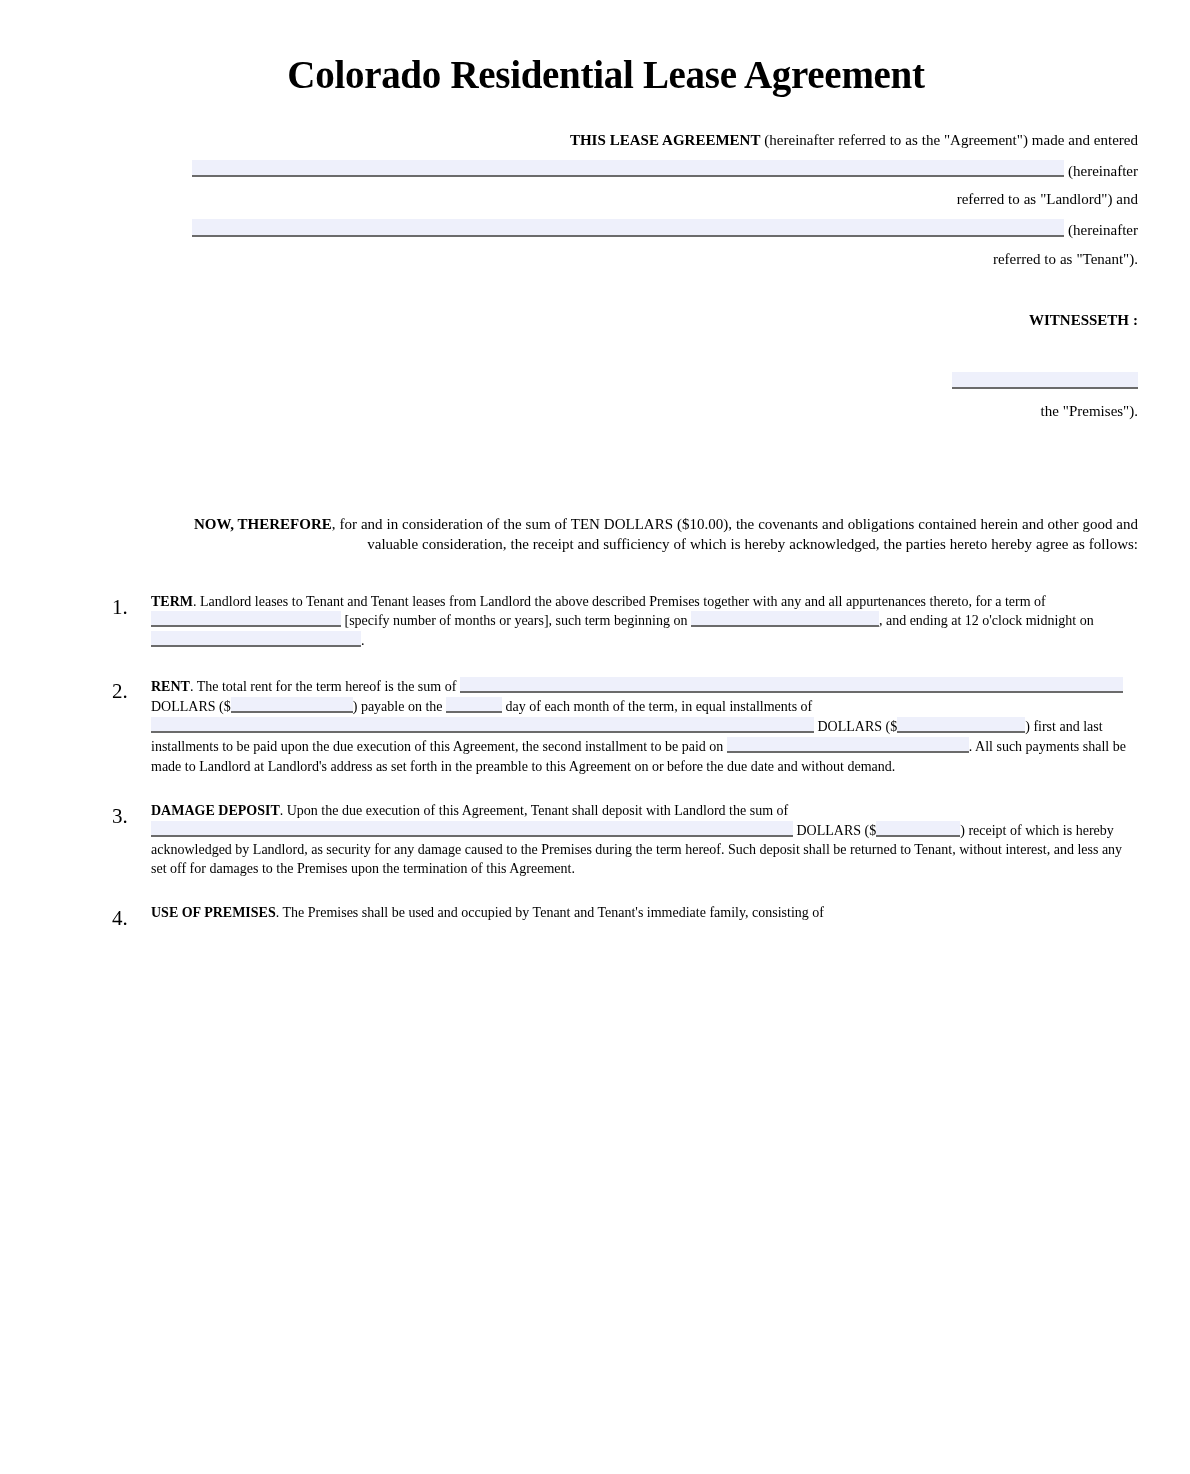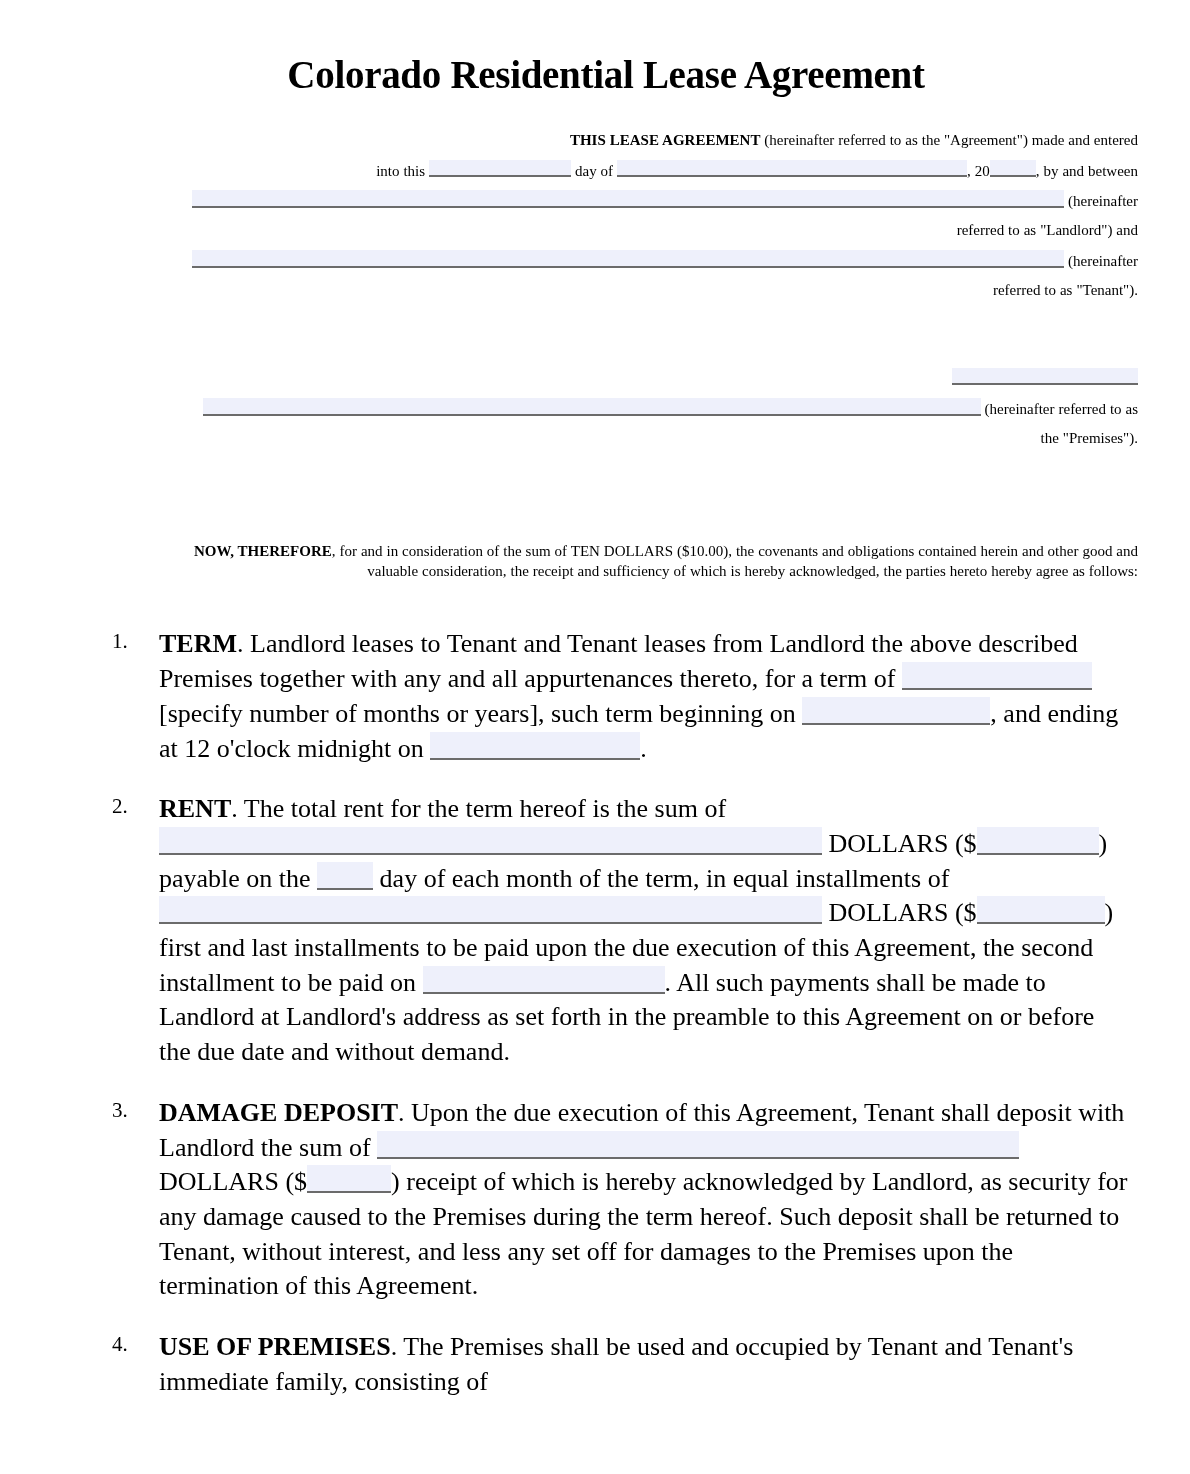--- a/index.html
+++ b/index.html
@@ -87,55 +87,54 @@
     font-size: 21px;
     line-height: 1.335;
   }
   ol.sections > li .num {
     position: absolute;
     left: 38px;
     top: 0;
     font-size: 21px;
   }
   ol.sections > li p {
-    margin: 8px;
-    font-size: 26px;
+    margin: 0;
+    font-size: 14px;
     line-height: 1.335;
   }
   .sections .fld { height: 1.0em; }
 </style>
 </head>
 <body>
 
 <div class="page">
 
   <h1 class="doc-title">Colorado Residential Lease Agreement</h1>
 
   <div>
     <p class="para indent"><b>THIS LEASE AGREEMENT</b><span> (hereinafter referred to as the "Agreement") made and entered</span></p>
 
-    <p class="para"><span>into this</span> <span class="fld w-day"></span> <span>day of</span> <span class="fld w-month"></span><span>, 20</span><span class="fld w-year thin"></span><span>, by and between</span></p>
 
     <p class="para"><span class="fld w-party"></span> <span>(hereinafter</span></p>
 
     <p class="para">referred to as "Landlord") and</p>
 
     <p class="para"><span class="fld w-party"></span> <span>(hereinafter</span></p>
 
     <p class="para">referred to as "Tenant").</p>
   </div>
 
   <div class="spacer-md"></div>
 
+  <p class="para"><b>WITNESSETH :</b></p>
 
   <div class="spacer-md"></div>
 
   <div>
     <p class="para"><span class="fld w-county"></span> </p>
-    <p class="para"><span class="fld w-address"></span> <span>(hereinafter referred to as</span></p>
     <p class="para">the "Premises").</p>
   </div>
 
   <div class="spacer-md"></div>
 
   <div>
   </div>
 
   <div class="spacer-md"></div>
 

